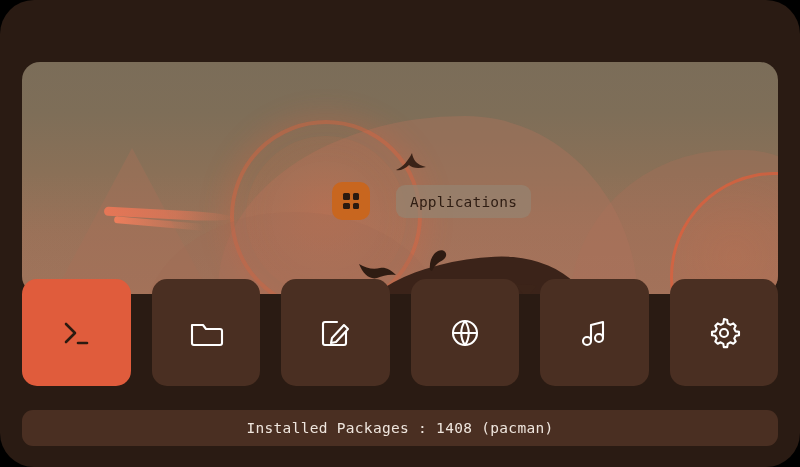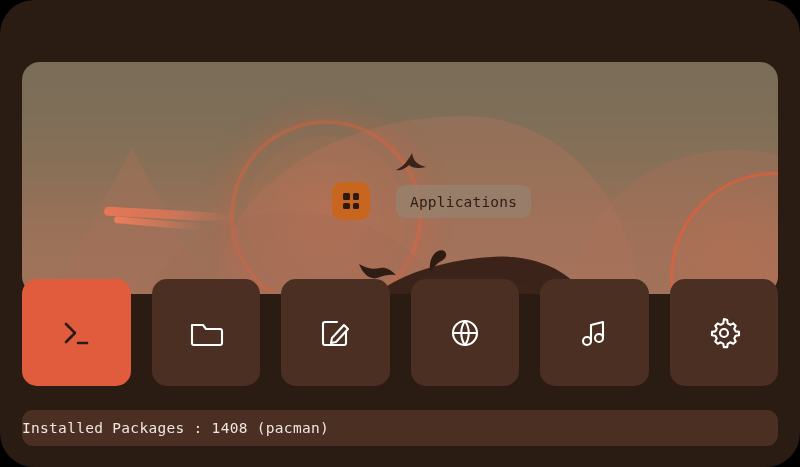--- a/index.html
+++ b/index.html
@@ -148,21 +148,21 @@
   .tile.active { background:#e05c3c; }
   .tile svg { display:block; }
   .tile .stroke { fill:none; stroke:#ffffff; stroke-width:2.1; stroke-linecap:round; stroke-linejoin:round; }
   .tile.active .stroke { stroke:#2b1a10; stroke-width:2.6; }
 
   
   #statusbar {
     position:absolute; left:22px; top:410px; width:756px; height:36px;
     background:#4a2f22;
     border-radius:11px;
-    display:flex; align-items:center; justify-content:flex-start;
+    display:flex; align-items:center; justify-content:center;
     color:#efe6de;
     font-family:"DejaVu Sans Mono","Liberation Mono",monospace;
     font-size:14.5px;
     letter-spacing:.3px;
   }
 </style>
 </head>
 <body>
 
 <div id="panel">

